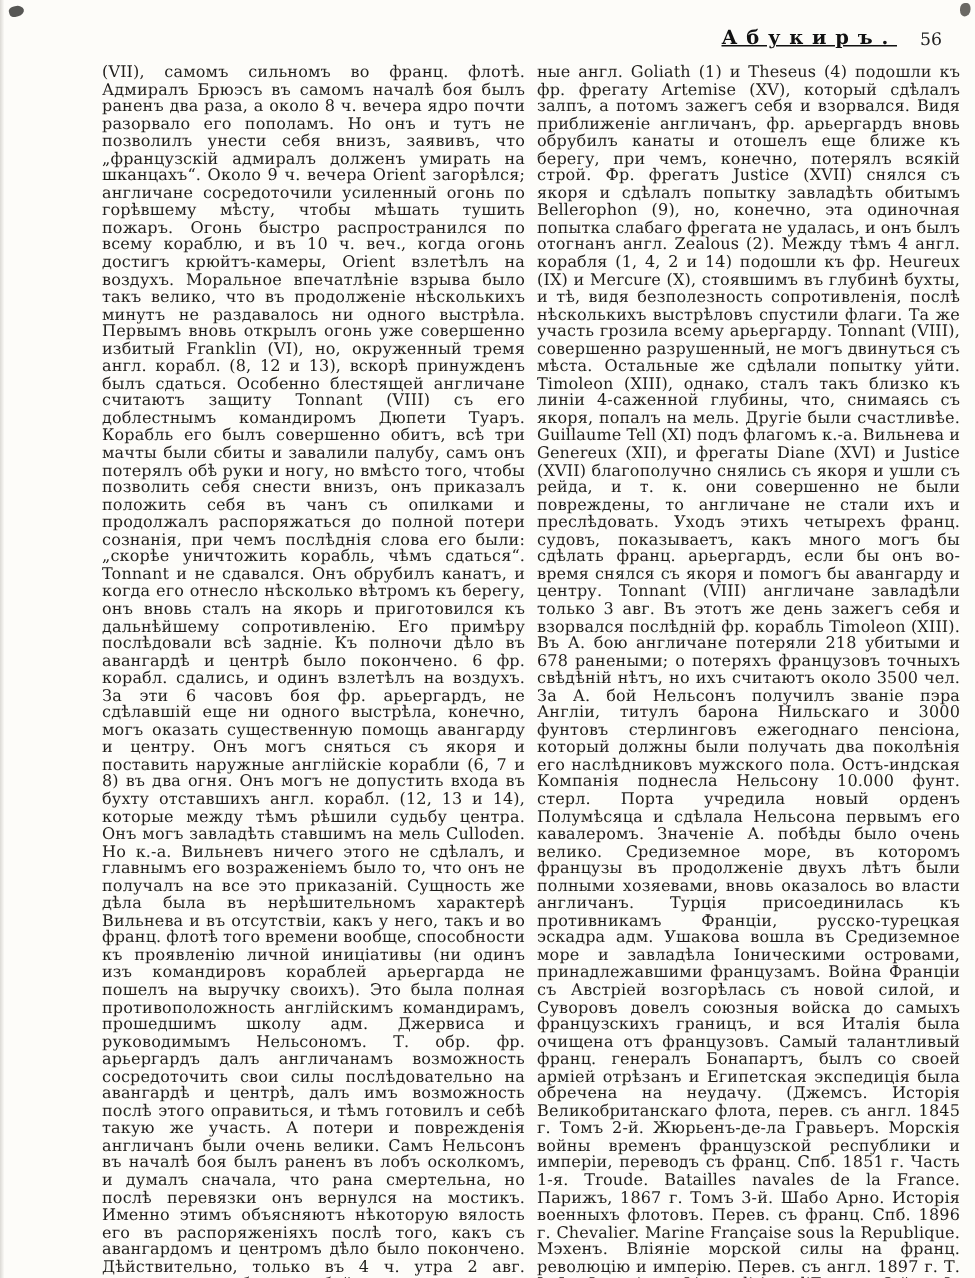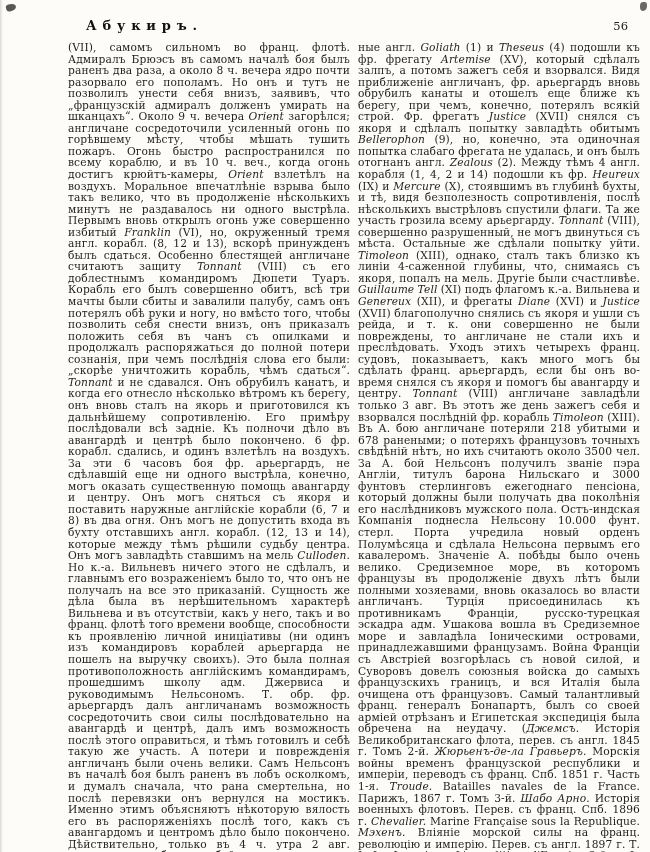--- a/index.html
+++ b/index.html
@@ -20,28 +20,29 @@
   }
   .running-head {
     position: absolute;
     top: 18px;
     left: 70px;
     right: 12px;
     height: 20px;
   }
   .head-title {
     position: absolute;
-    left: 16px;
+    left: 3px;
     right: 40px;
-    text-align: left;
+    text-align: right;
     font-weight: bold;
     font-size: 13px;
     letter-spacing: 0.45em;
     color: #111;
     white-space: nowrap;
+    text-decoration: underline;
   }
   .head-pagenum {
     position: absolute;
     right: 10px;
     top: 1px;
     font-size: 11.5px;
     color: #222;
   }
   .columns {
     position: absolute;
@@ -55,21 +56,20 @@
     width: 282px;
     font-size: 10.7px;
     line-height: 11.55px;
     text-align: justify;
     text-justify: inter-word;
     letter-spacing: 0.1px;
     word-spacing: -0.2px;
     color: #201e1b;
   }
   .col .italic {
-    font-style: italic;
   }
   .scan-mark-tl {
     position: absolute;
     top: 4px;
     left: 6px;
     width: 10px;
     height: 7px;
     background: #3a3a38;
     border-radius: 40% 60% 55% 45%;
     transform: rotate(-15deg);

